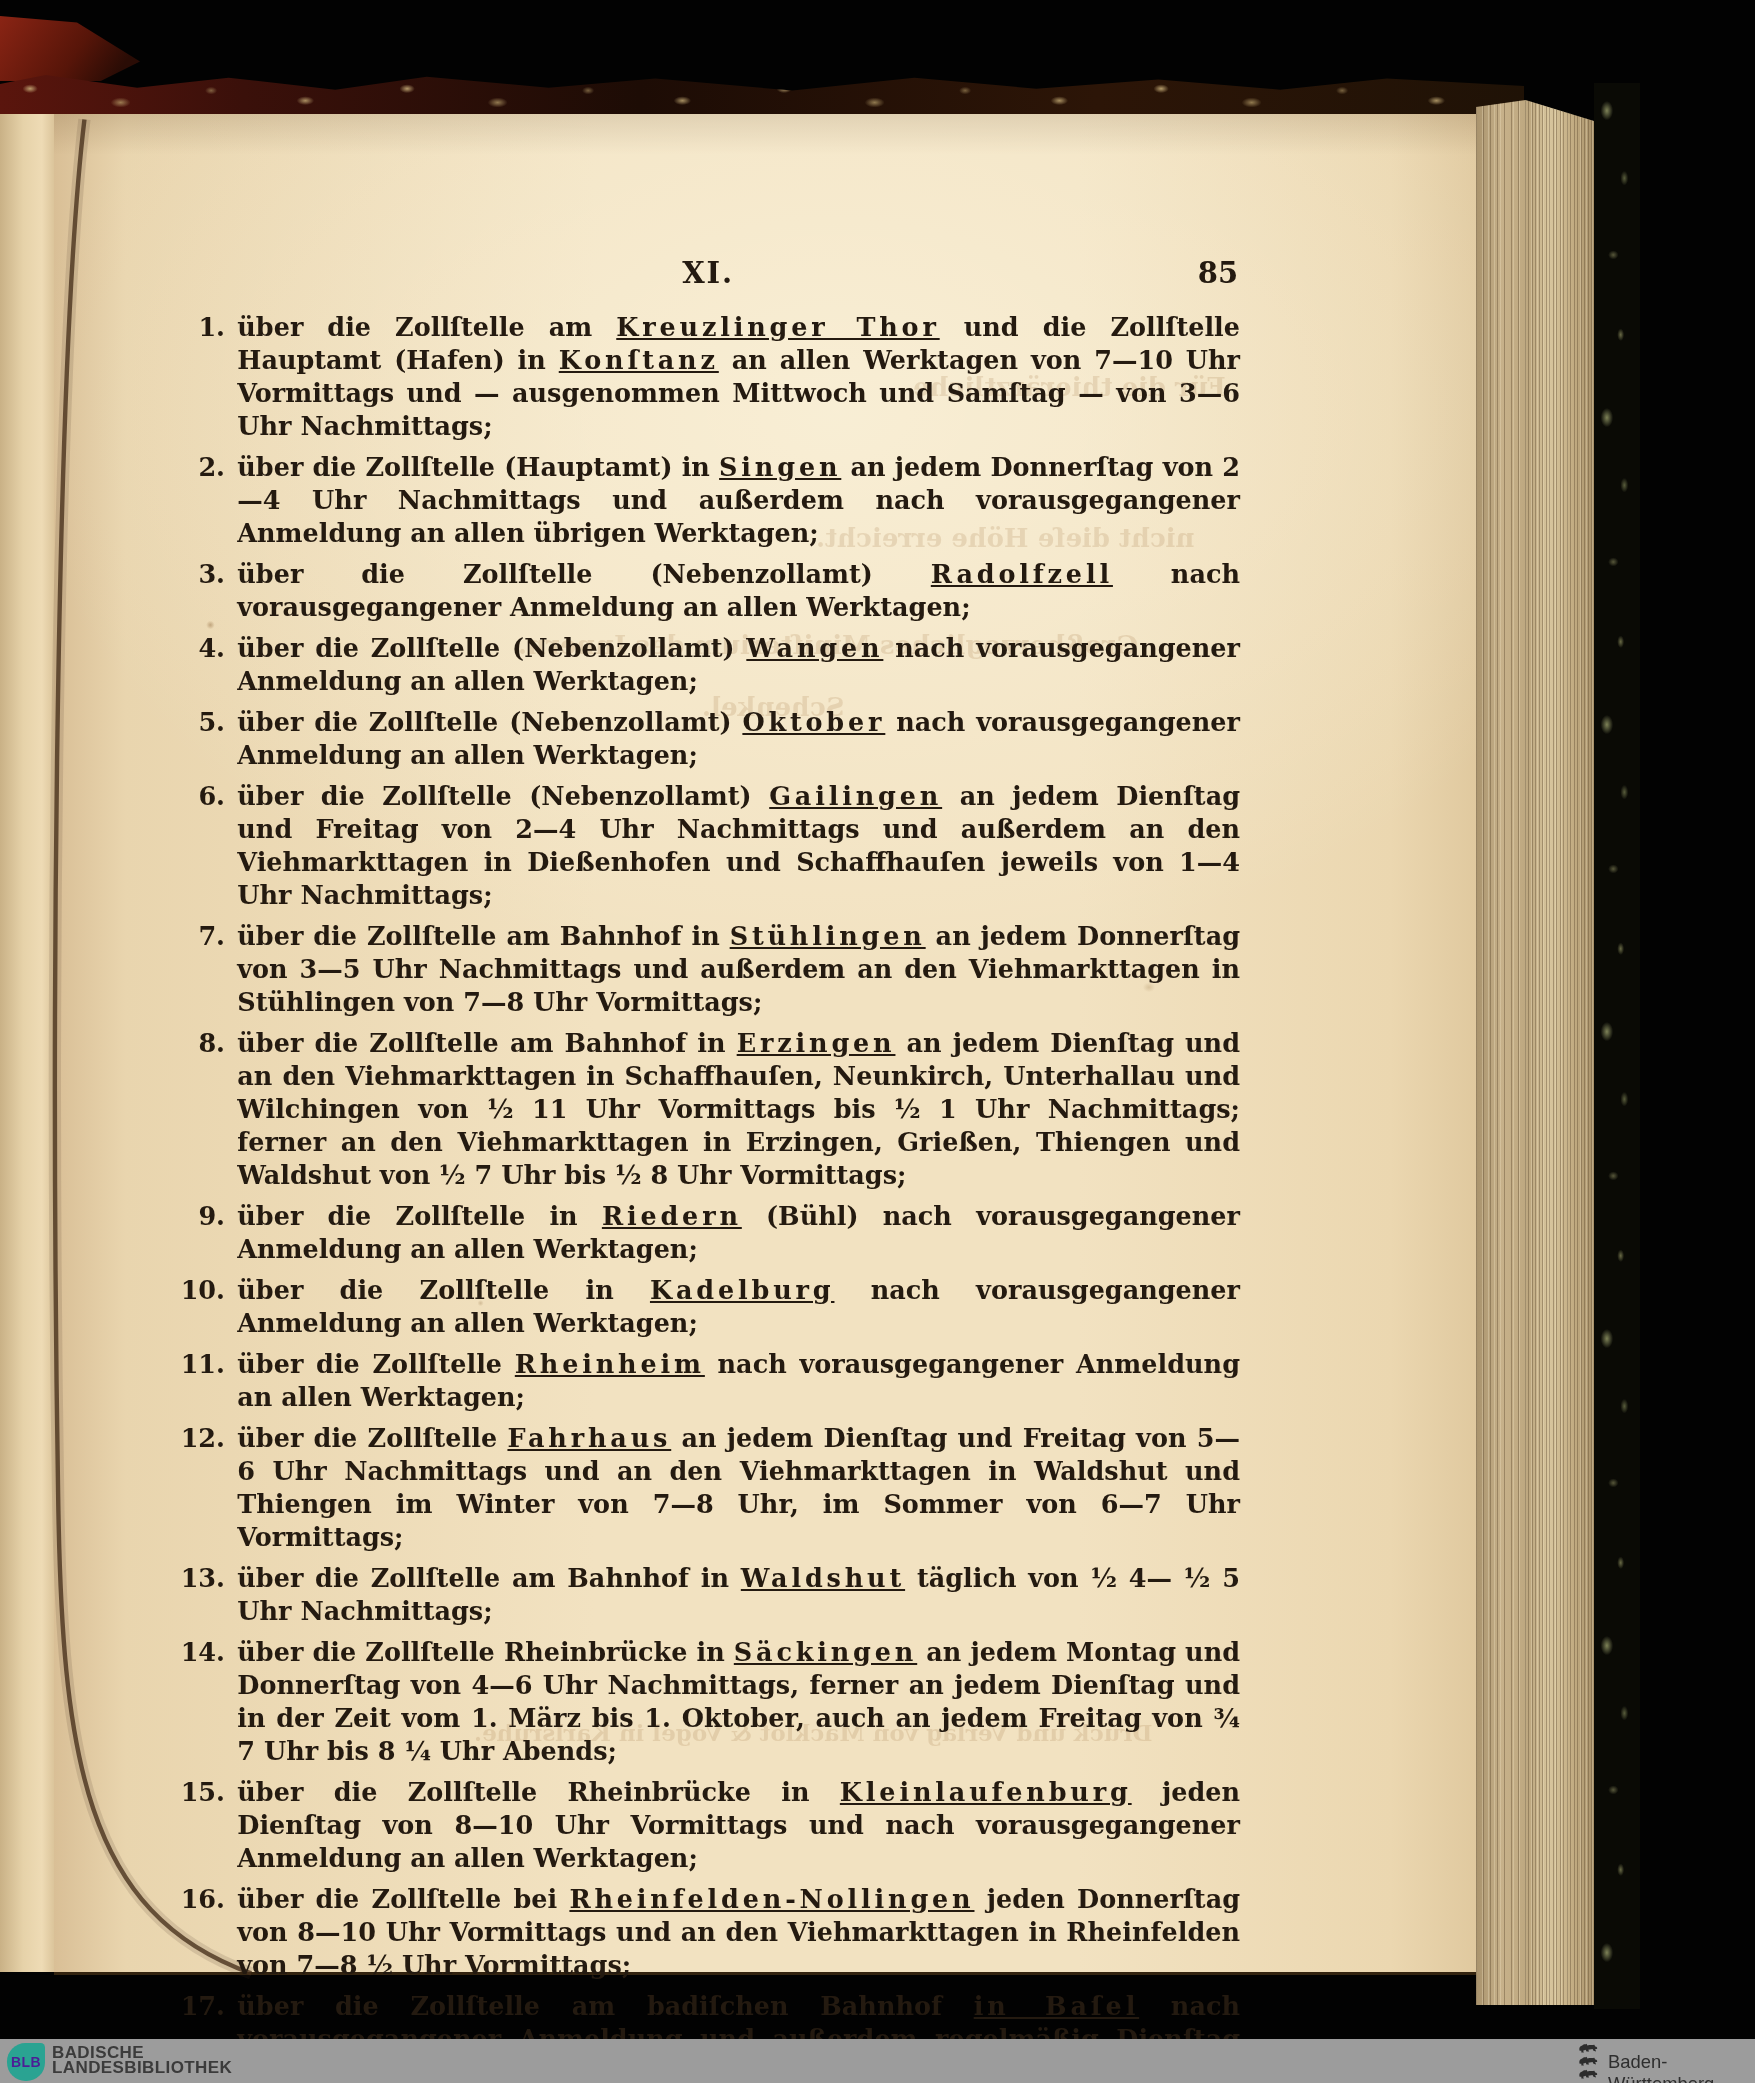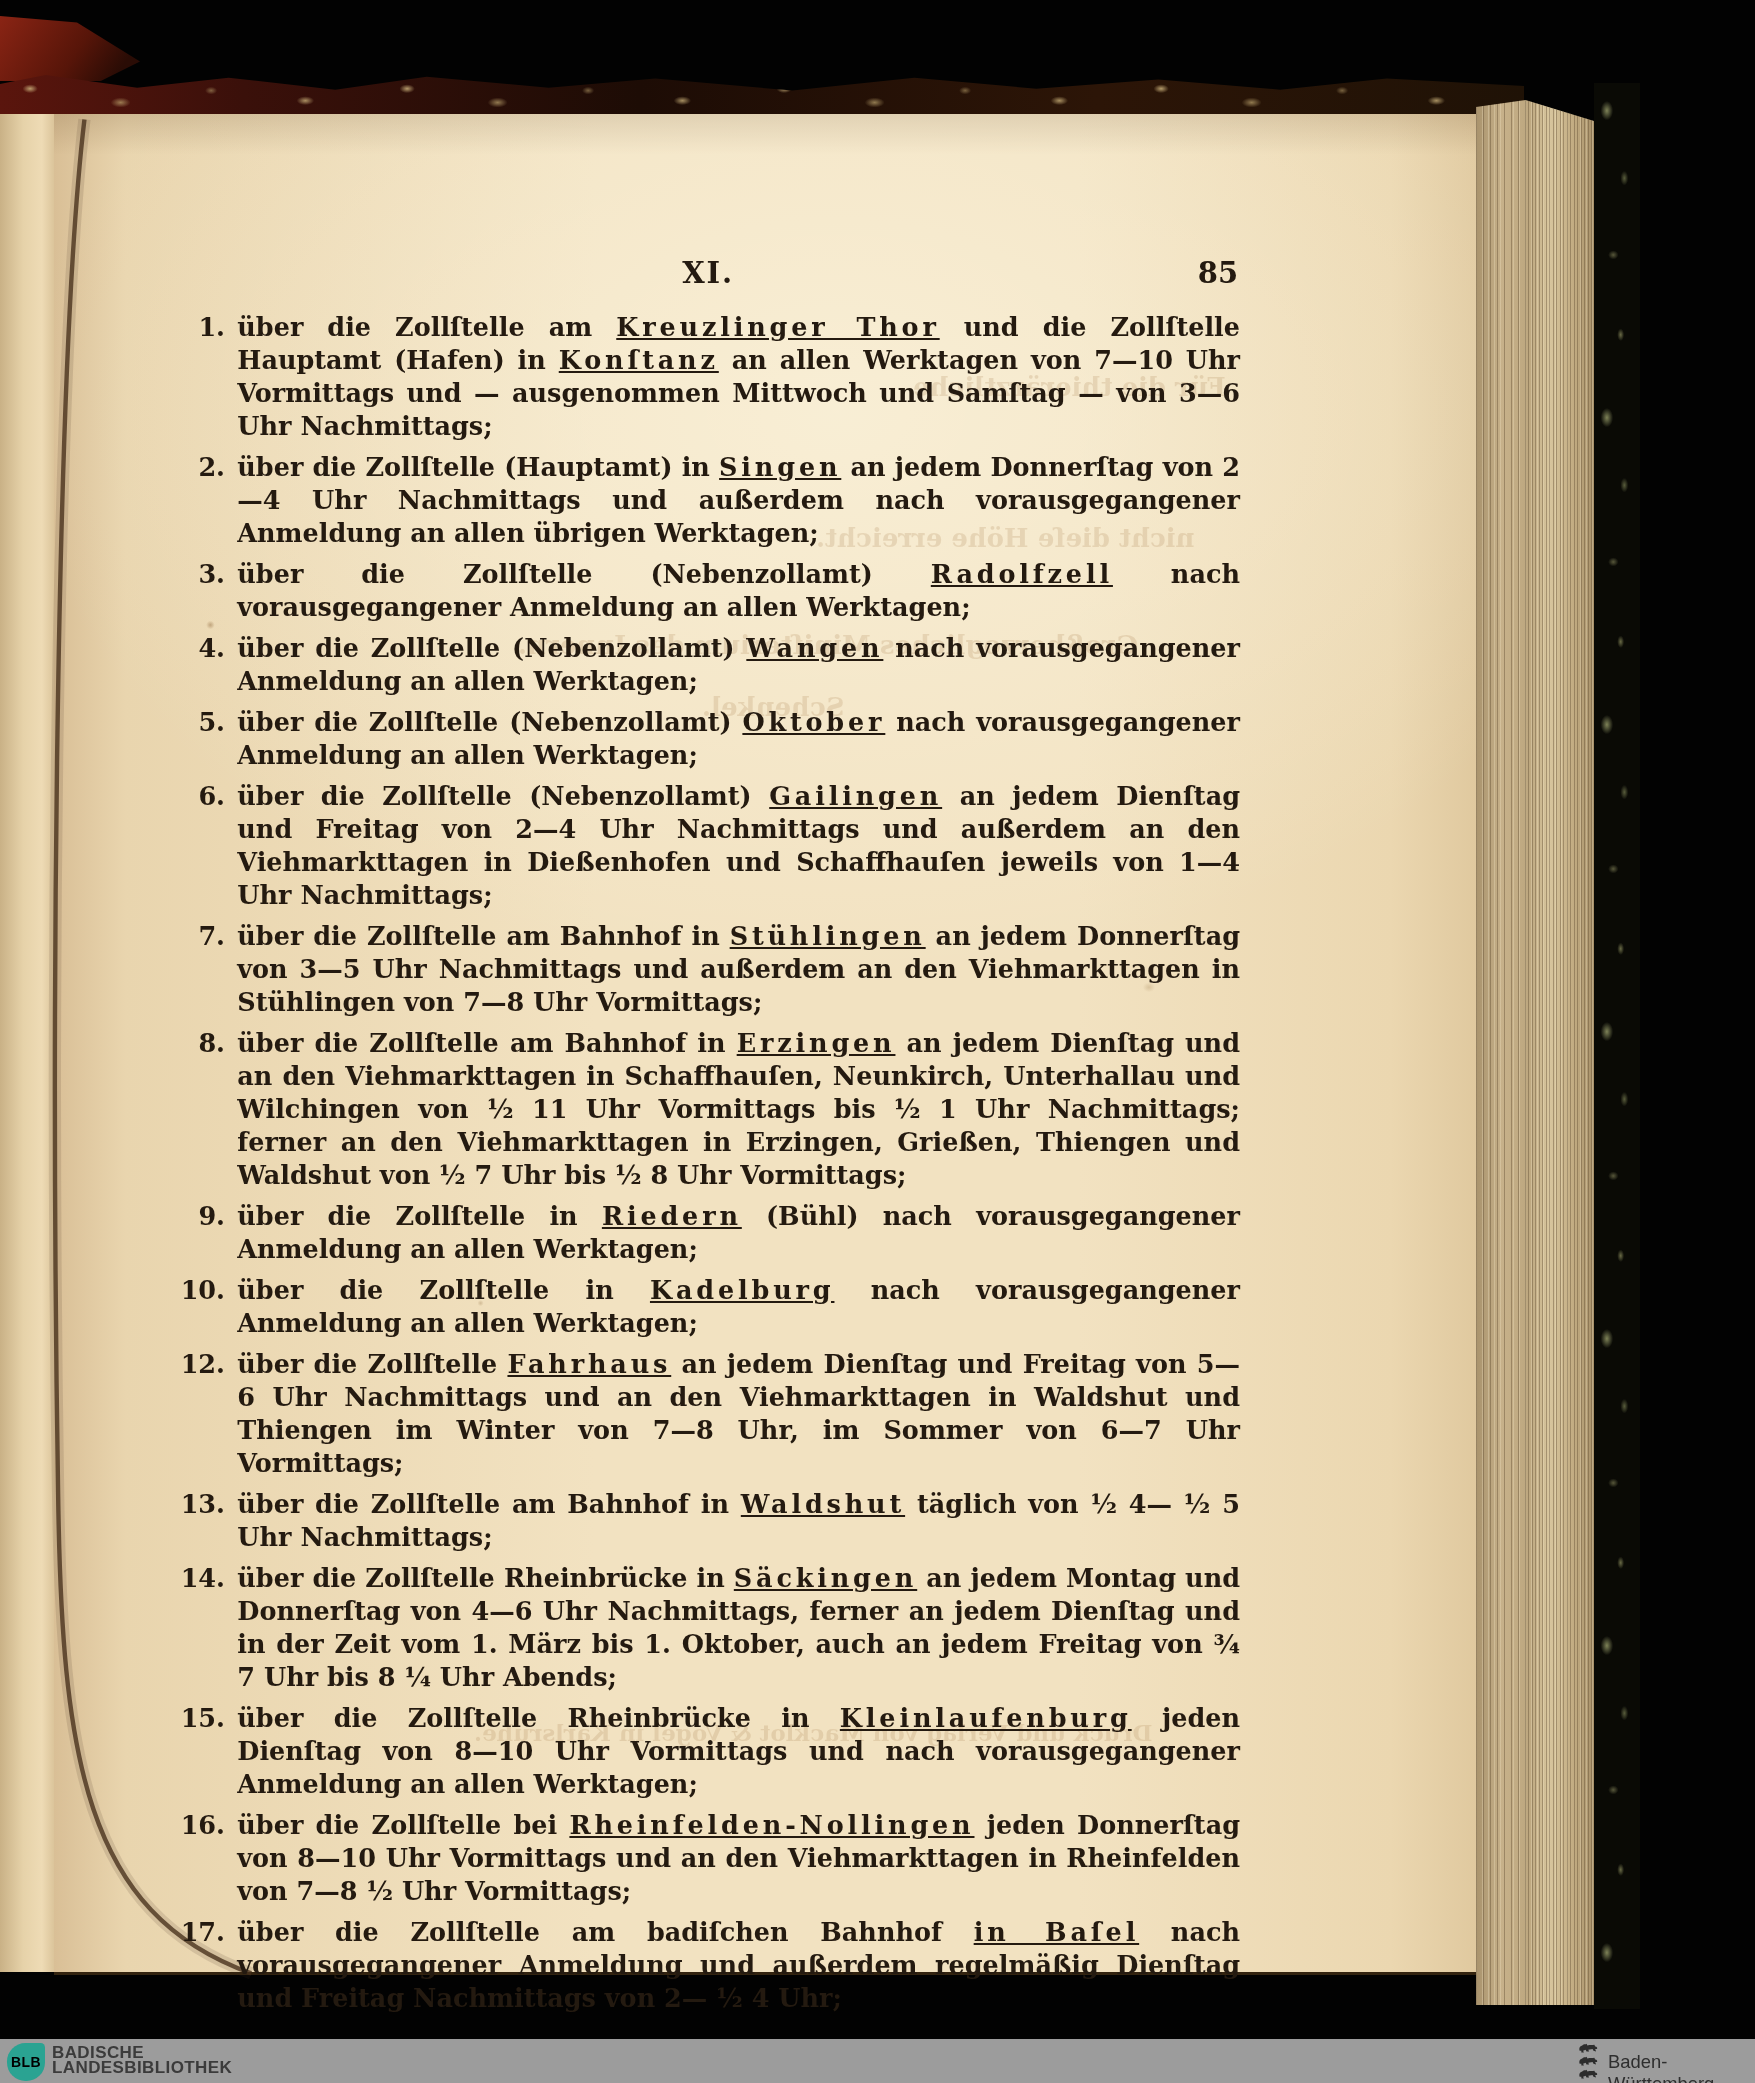--- a/index.html
+++ b/index.html
@@ -66,21 +66,21 @@
   .sp{letter-spacing:.15em;text-decoration:underline;}
 
   .ghost{position:absolute;white-space:nowrap;color:#a87e4e;opacity:.2;
     filter:blur(0.6px);transform:scaleX(-1);font-weight:bold;font-size:26px;}
 
   
   .footer-bar{position:absolute;left:0;top:2039px;width:1756px;height:45px;background:#9c9c9c;
     font-family:"Liberation Sans", sans-serif;}
   .blb-logo{position:absolute;left:7px;top:3.5px;width:38px;height:38px;background:#2aa392;
     border-radius:18.4px 4.4px 18.4px 18.4px;display:flex;align-items:center;justify-content:center;}
-  .blb-logo span{color:#000000;font-weight:bold;font-size:14px;letter-spacing:0.4px;}
+  .blb-logo span{color:#4c1d95;font-weight:bold;font-size:14px;letter-spacing:0.4px;}
   .lib-name{position:absolute;left:52px;top:6.1px;color:#3b3b3b;font-weight:bold;
     font-size:17px;line-height:15px;letter-spacing:0.4px;}
   .bw-lions{position:absolute;left:1577px;top:2.6px;}
   .bw-text{position:absolute;left:1608px;top:12.3px;color:#2e2e2e;font-size:18.4px;}
 </style>
 </head>
 <body>
 
 <div id="canvas">
 
@@ -142,20 +142,24 @@
         <div class="num">8.</div>
         <div class="txt"><span>über die Zollſtelle am Bahnhof in </span><span class="sp">Erzingen</span><span> an jedem Dienſtag und an den Viehmarkttagen in Schaffhauſen, Neunkirch, Unterhallau und Wilchingen von ½ 11 Uhr Vormittags bis ½ 1 Uhr Nachmittags; ferner an den Viehmarkttagen in Erzingen, Grießen, Thiengen und Waldshut von ½ 7 Uhr bis ½ 8 Uhr Vormittags;</span></div>
       </div>
       <div class="item">
         <div class="num">9.</div>
         <div class="txt"><span>über die Zollſtelle in </span><span class="sp">Riedern</span><span> (Bühl) nach vorausgegangener Anmeldung an allen Werktagen;</span></div>
       </div>
       <div class="item">
         <div class="num">10.</div>
         <div class="txt"><span>über die Zollſtelle in </span><span class="sp">Kadelburg</span><span> nach vorausgegangener Anmeldung an allen Werktagen;</span></div>
+      </div>
+      <div class="item">
+        <div class="num">11.</div>
+        <div class="txt"><span>über die Zollſtelle </span><span class="sp">Rheinheim</span><span> nach vorausgegangener Anmeldung an allen Werktagen;</span></div>
       </div>
       <div class="item">
         <div class="num">12.</div>
         <div class="txt"><span>über die Zollſtelle </span><span class="sp">Fahrhaus</span><span> an jedem Dienſtag und Freitag von 5—6 Uhr Nachmittags und an den Viehmarkttagen in Waldshut und Thiengen im Winter von 7—8 Uhr, im Sommer von 6—7 Uhr Vormittags;</span></div>
       </div>
       <div class="item">
         <div class="num">13.</div>
         <div class="txt"><span>über die Zollſtelle am Bahnhof in </span><span class="sp">Waldshut</span><span> täglich von ½ 4— ½ 5 Uhr Nachmittags;</span></div>
       </div>
       <div class="item">

